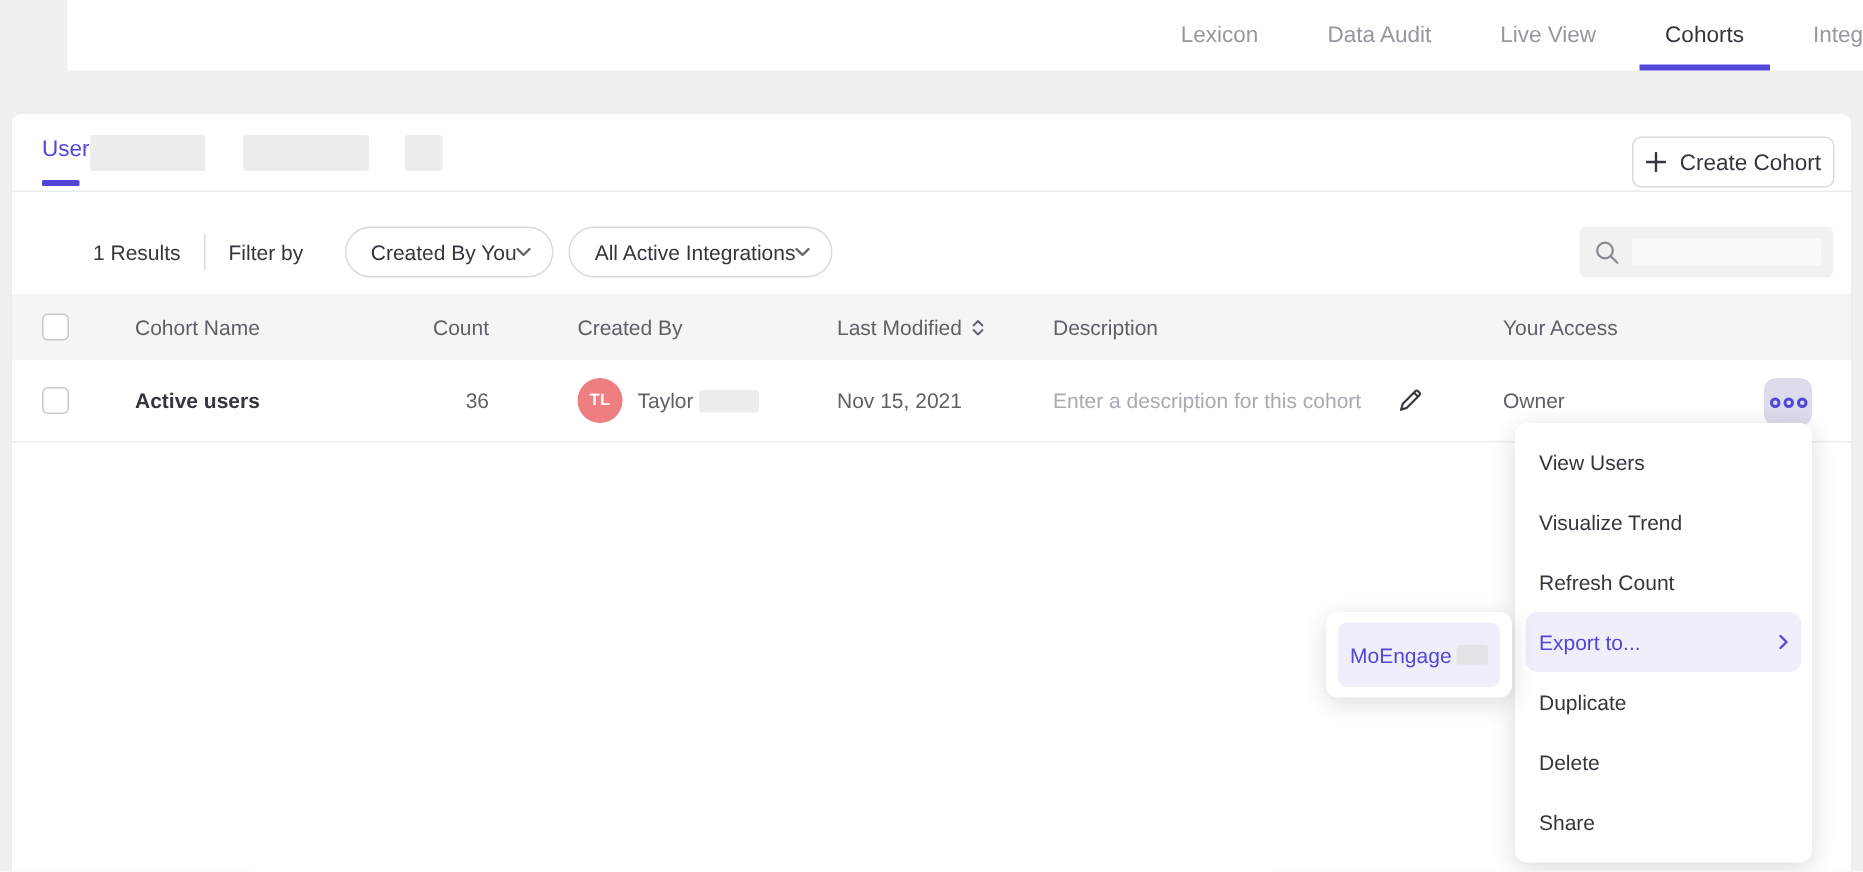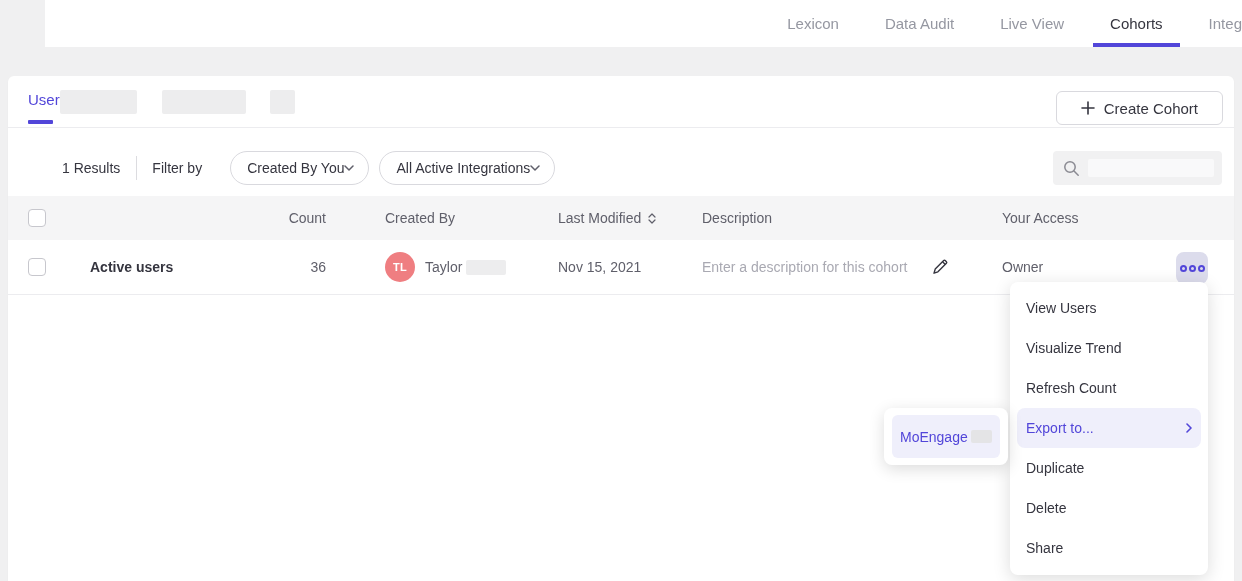--- a/index.html
+++ b/index.html
@@ -45,21 +45,21 @@
   .tab-row{position:absolute;left:0;top:0;width:100%;height:52px;border-bottom:1px solid var(--divider);}
   .user-tab{position:absolute;left:20px;top:15px;font-size:15px;font-weight:500;color:var(--accent);cursor:pointer;}
   .user-tab-underline{position:absolute;left:20px;bottom:3px;width:25px;height:4px;background:var(--accent);border-radius:1px;}
   .redacted{background:var(--redact);border-radius:2px;}
   .tab-redact{position:absolute;top:14px;height:24px;}
   .tab-redact.r1{left:52px;width:77px;}
   .tab-redact.r2{left:154px;width:84px;}
   .tab-redact.r3{left:262px;width:25px;}
   
   .create-btn{
-    position:absolute;right:11px;top:15px;height:34px;padding:0 24px;
+    position:absolute;right:11px;top:15px;height:34px;padding:0 8px;
     display:flex;align-items:center;gap:9px;border:1px solid var(--border);border-radius:6px;
     font-size:15px;color:var(--text-dark);background:#fff;cursor:pointer;margin-left:44px;
   }
   
   .filter-bar{position:absolute;left:54px;top:72px;height:40px;display:flex;align-items:center;}
   .results-count{font-size:14px;font-weight:500;color:var(--text-dark);}
   .vdivider{width:1px;height:24px;background:#dcdce0;margin:0 15px 0 16px;}
   .filter-by{font-size:14px;font-weight:500;color:var(--text-dark);margin-right:28px;}
   .dropdown{
     height:34px;padding:0 14px 0 16px;border:1px solid var(--border);border-radius:17px;
@@ -186,20 +186,21 @@
           <path d="M11 11l4.2 4.2" stroke="#8a8a92" stroke-width="1.5" stroke-linecap="round"></path>
         </svg>
     </span>
     <span class="search-redact"></span>
   </div>
 
   <div class="thead">
     <div class="cell col-check">
       <div class="checkbox"></div>
     </div>
+    <div class="cell col-name">Cohort Name</div>
     <div class="cell col-count">Count</div>
     <div class="cell col-creator">Created By</div>
     <div class="cell col-modified">
       <span>Last Modified</span>
       <span class="sort-icon">
         <svg width="8" height="5" viewBox="0 0 8 5">
             <path d="M1 4l3-3 3 3" fill="none" stroke="#5f5f6a" stroke-width="1.2" stroke-linecap="round" stroke-linejoin="round"></path>
           </svg>
         <svg width="8" height="5" viewBox="0 0 8 5">
             <path d="M1 1l3 3 3-3" fill="none" stroke="#5f5f6a" stroke-width="1.2" stroke-linecap="round" stroke-linejoin="round"></path>

